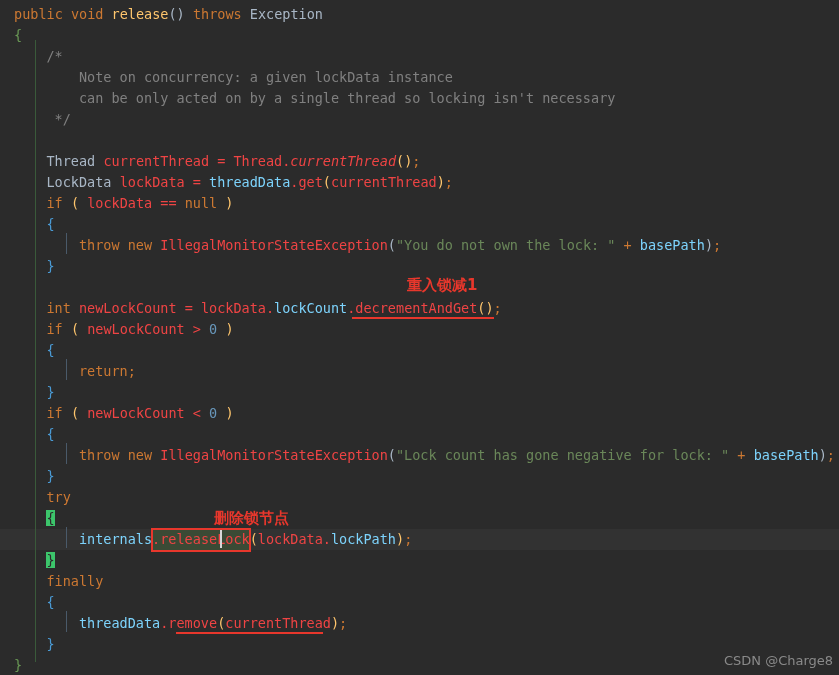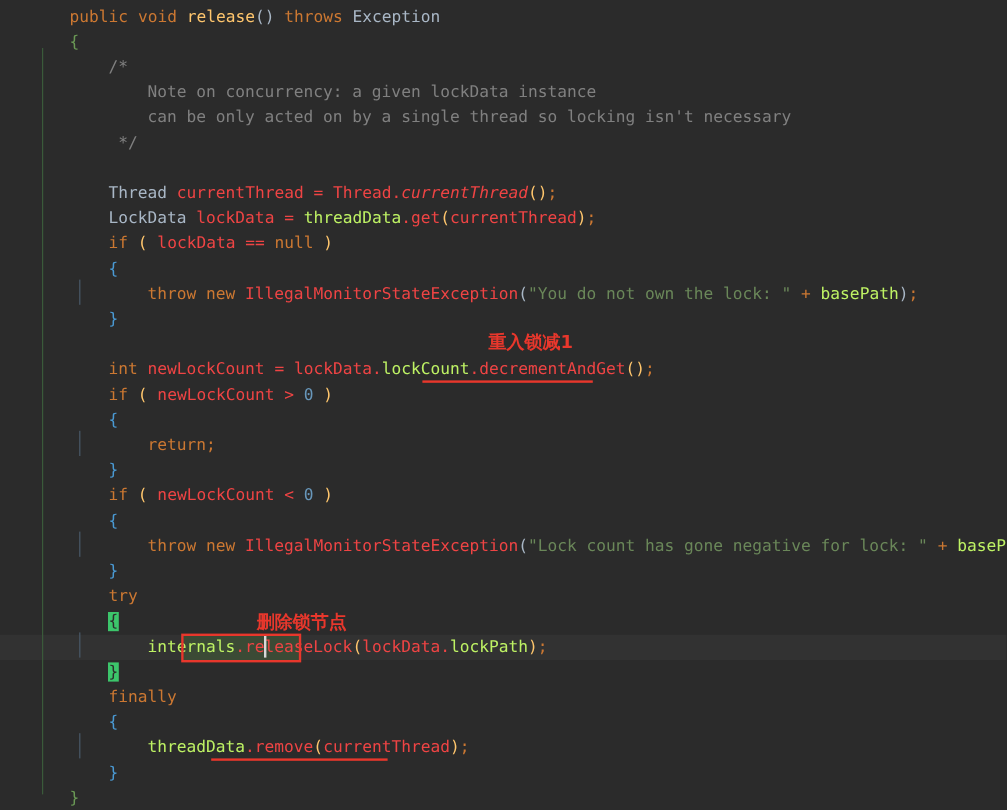--- a/index.html
+++ b/index.html
@@ -27,28 +27,27 @@
     white-space: pre;
     padding-top: 4px;
     box-sizing: border-box;
   }
   .ln {
     position: relative;
     height: 21px;
     padding-left: 14px;
     white-space: pre;
     z-index: 2;
-    margin-left: 44px;
   }
   
   .kw   { color: #cc7832; }            
   .mdecl{ color: #ffc66d; }            
   .typ  { color: #a9b7c6; }            
   .def  { color: #ef4444; }            
-  .fld  { color: #bef264; }            
+  .fld  { color: #7dd3fc; }            
   .str  { color: #6a8759; }            
   .num  { color: #6897bb; }            
   .cmt  { color: #808080; }            
   .par  { color: #a9b7c6; }            
   .brc1 { color: #6a9955; }            
   .brc2 { color: #4a9ad4; }            
   .brcY { color: #ffc66d; }            
   .brcHL{ color: #2b2b2b; background: #3cc56b; }  
 
   
@@ -136,14 +135,15 @@
 
   <div id="focus-box" style="left: 151px; top: 528px; width: 100px; height: 24px;"></div>
 
   <div id="annot-layer">
       <div class="annot" style="left: 359px; top: 275px; margin-left: 48px;">重入锁减1</div>
       <div class="annot" style="left: 214px; top: 508px;">删除锁节点</div>
       <div class="uline" style="left: 352px; top: 317px; width: 142px;"></div>
       <div class="uline" style="left: 176px; top: 632px; width: 147px;"></div>
     </div>
 
+  <div id="watermark" style="left: 724px; top: 650px;">CSDN @Charge8</div>
 
 </div>
 
 </body></html>

